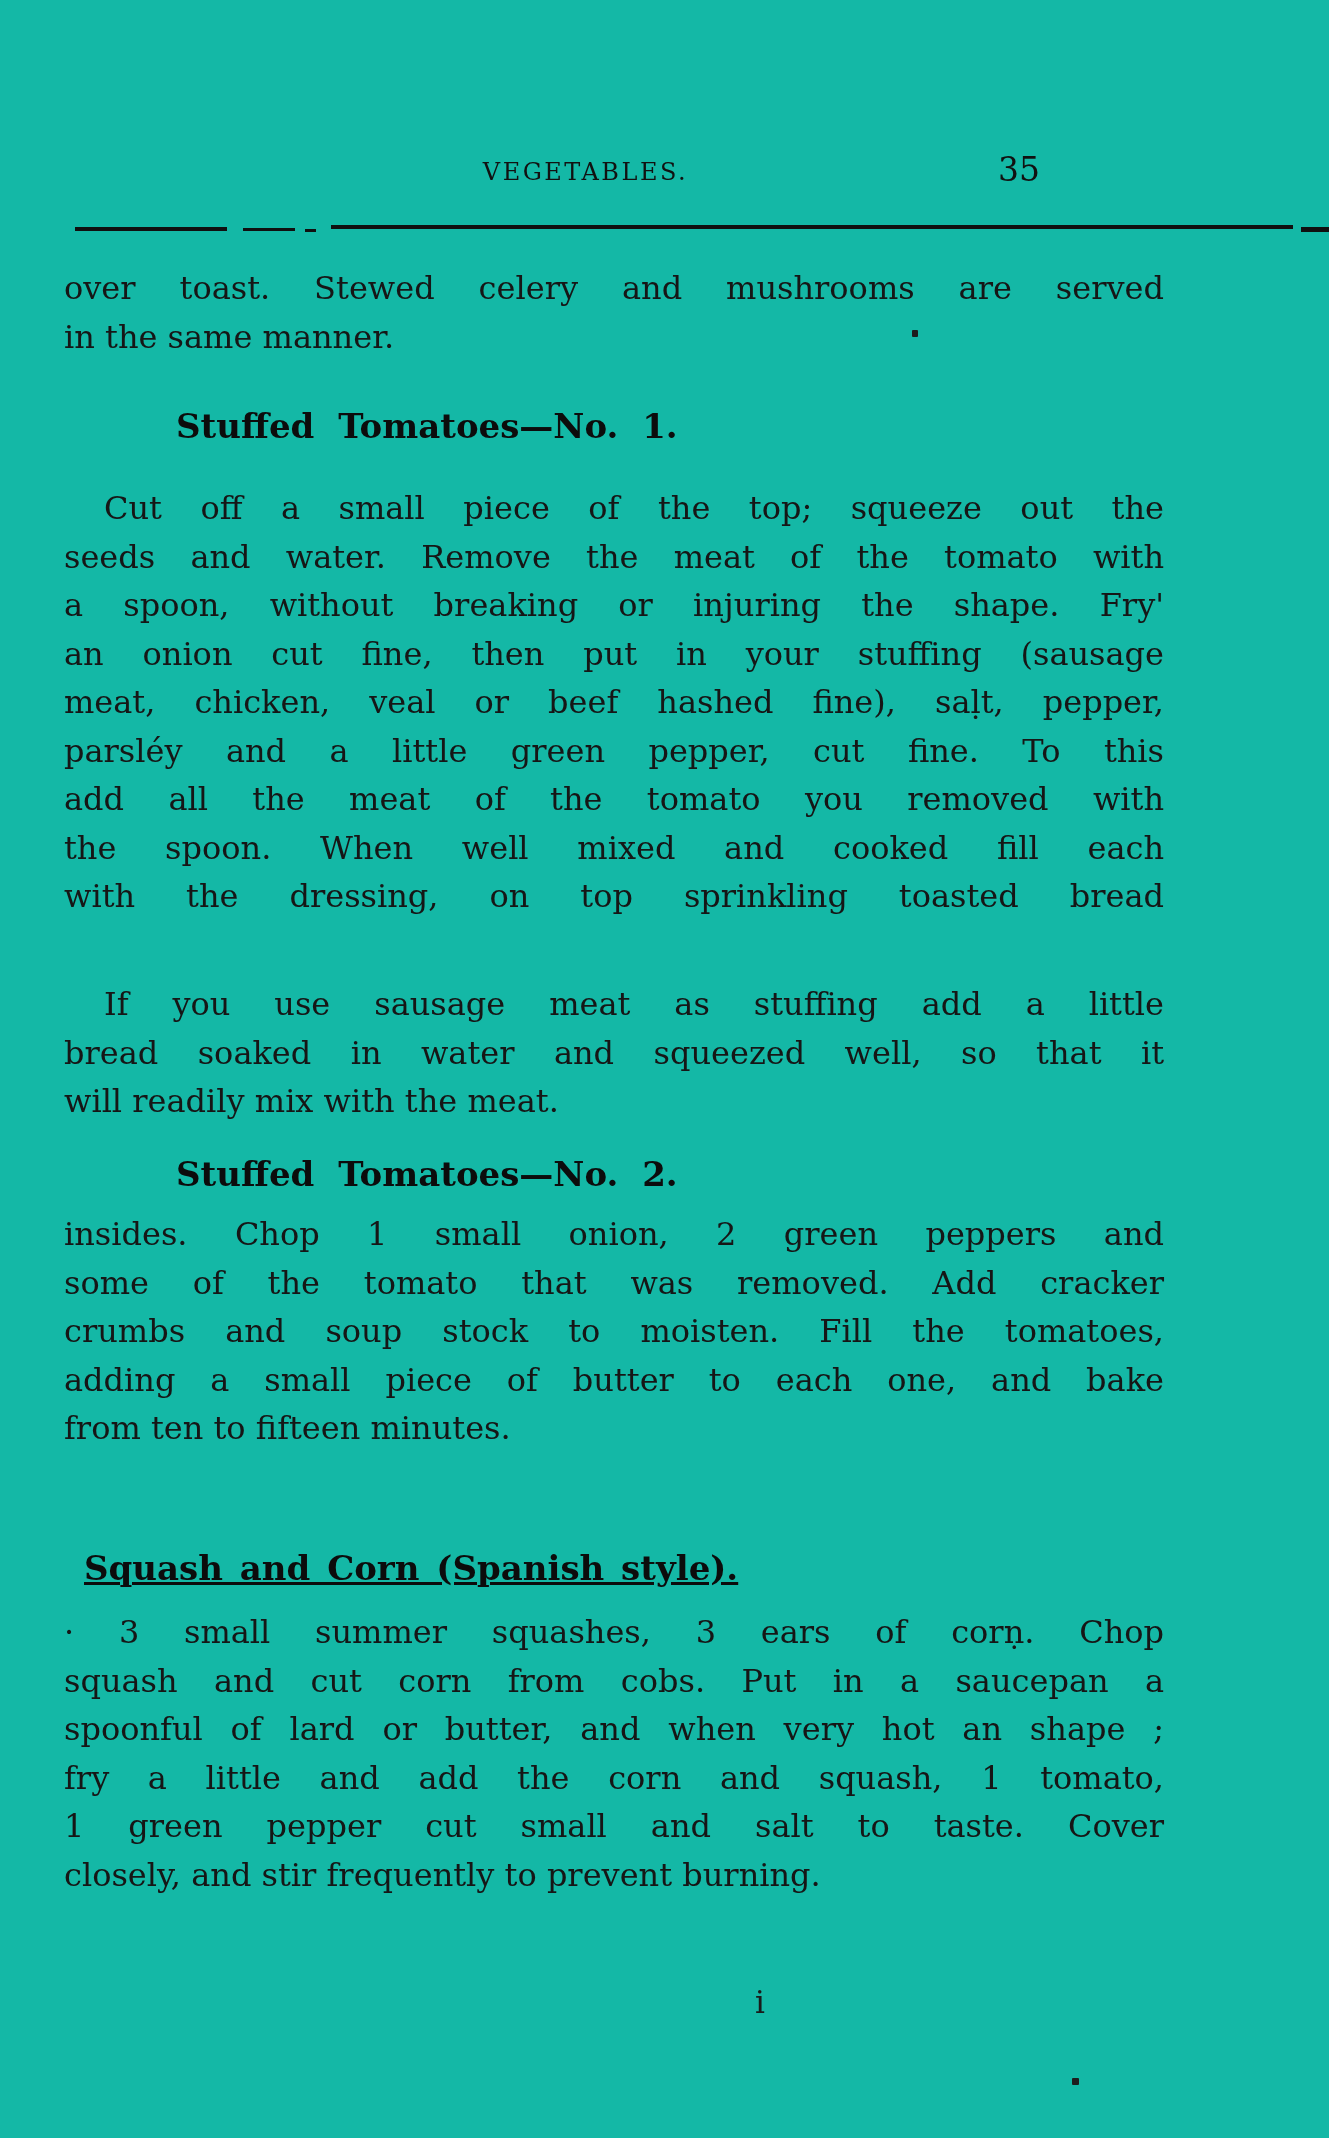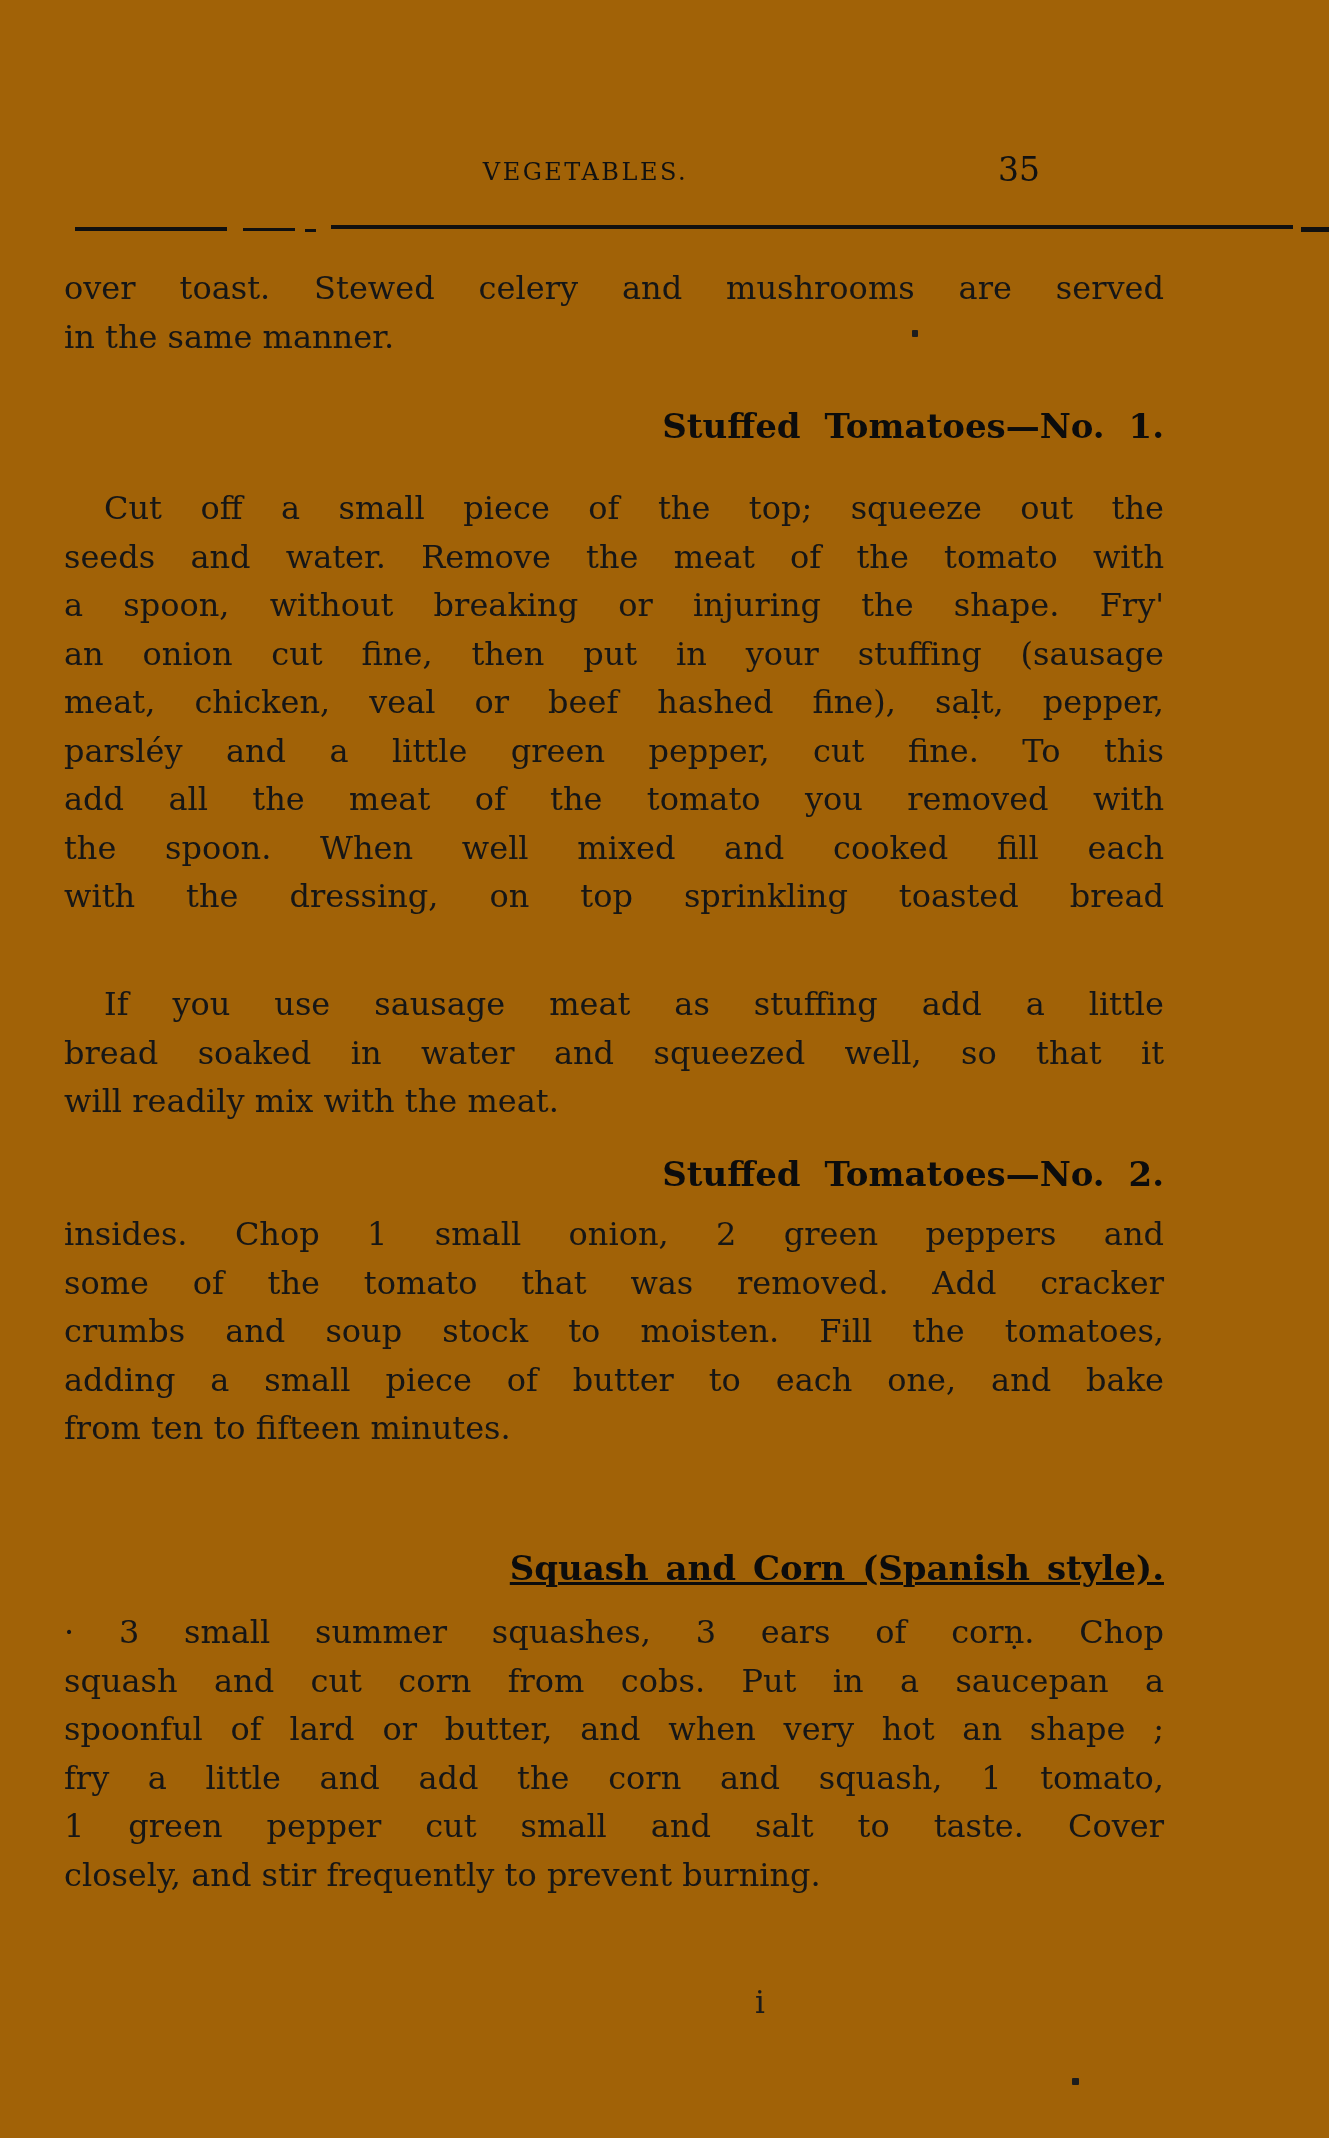--- a/index.html
+++ b/index.html
@@ -1,19 +1,19 @@
 <!DOCTYPE html>
 <html><head>
 <meta charset="utf-8">
 <style>
   html,body{margin:0;padding:0;background:#e8e8e8;}
   .page{
     position:relative;
     width:1329px;height:2138px;
-    background:#a16207;
+    background:#14b8a6;
     margin:0 auto;
     overflow:hidden;
     font-family:"DejaVu Serif","Liberation Serif",serif;
     color:#161616;
   }
   
   .running-head{position:absolute;left:64px;top:152px;width:1100px;height:40px;}
   .head-title{
     position:absolute;left:-57px;right:0;top:6px;
     text-align:center;
@@ -36,21 +36,21 @@
   .block{position:absolute;left:0;width:1100px;}
   .paragraph{font-size:32px;}
   .pline{
     height:48.5px;line-height:48.5px;
     text-align:justify;text-align-last:justify;
     white-space:nowrap;
   }
   .pline.indent{padding-left:40px;}
   .pline.lastline{text-align-last:left;}
   .heading{
-    text-align:right;
+    text-align:left;
     font-weight:bold;font-size:34px;line-height:40px;
     color:#0c0c0c;
   }
   .block-1,.block-4{padding-left:112px;width:988px;word-spacing:12px;}
   .block-6{padding-left:20px;width:1080px;word-spacing:5px;text-decoration:underline;}
   .block-0{top:256px;}
   .block-1{top:398px;}
   .block-2{top:476px;}
   .block-3{top:958px;margin-top:14px;}
   .block-4{top:1146px;}

